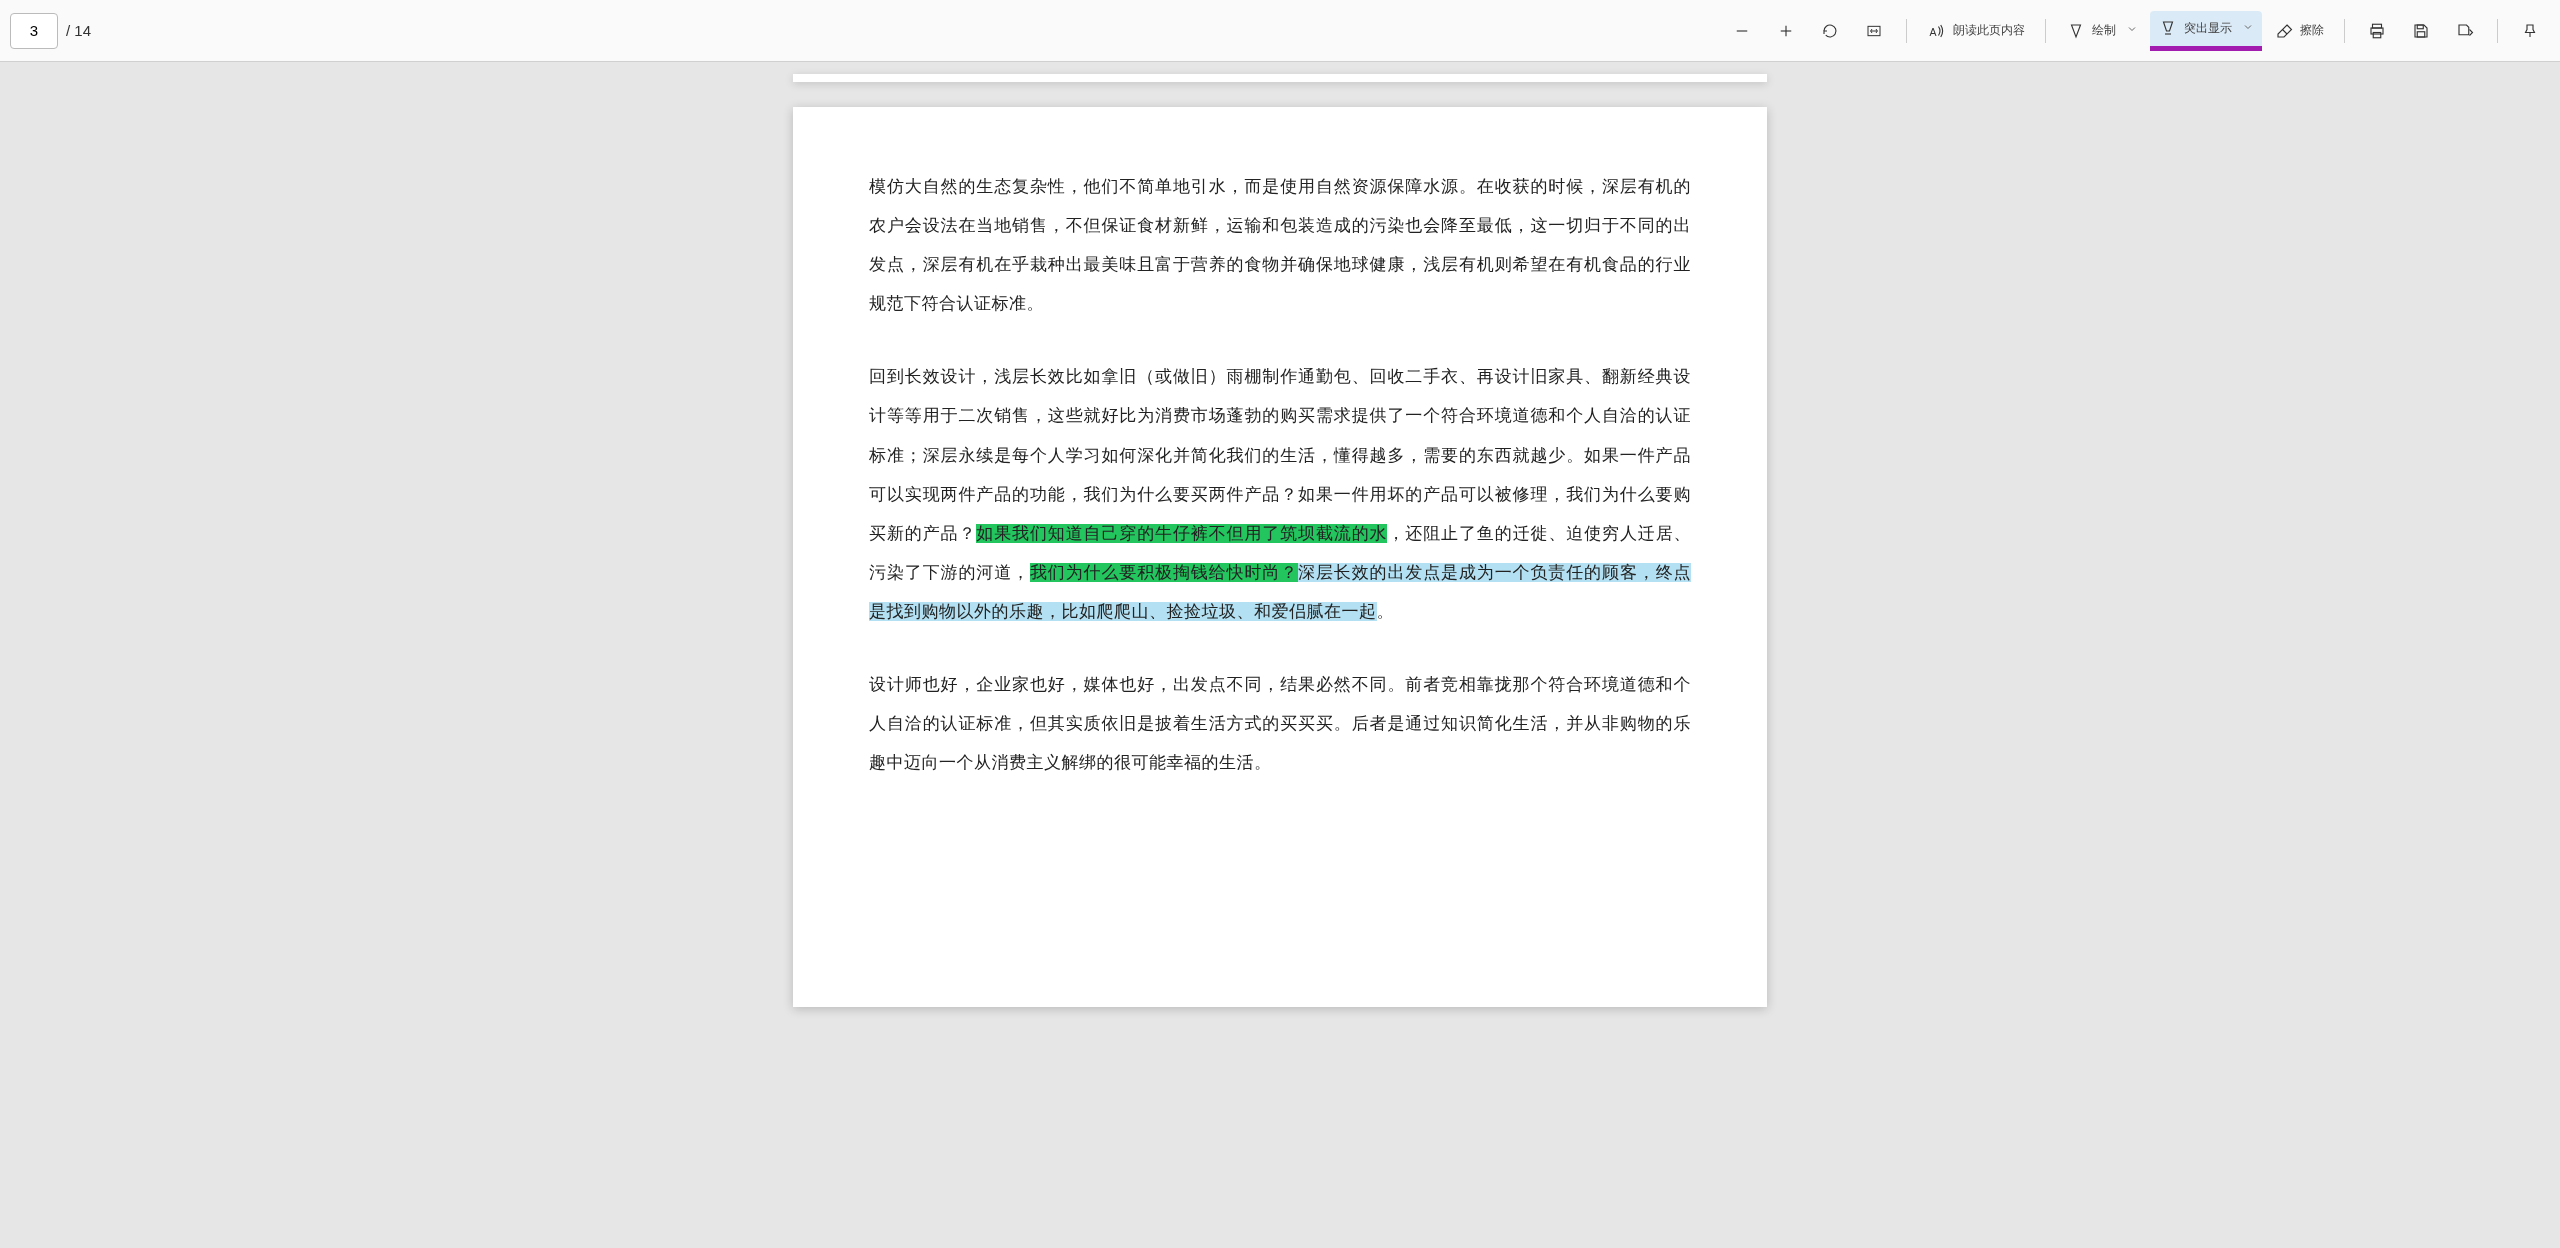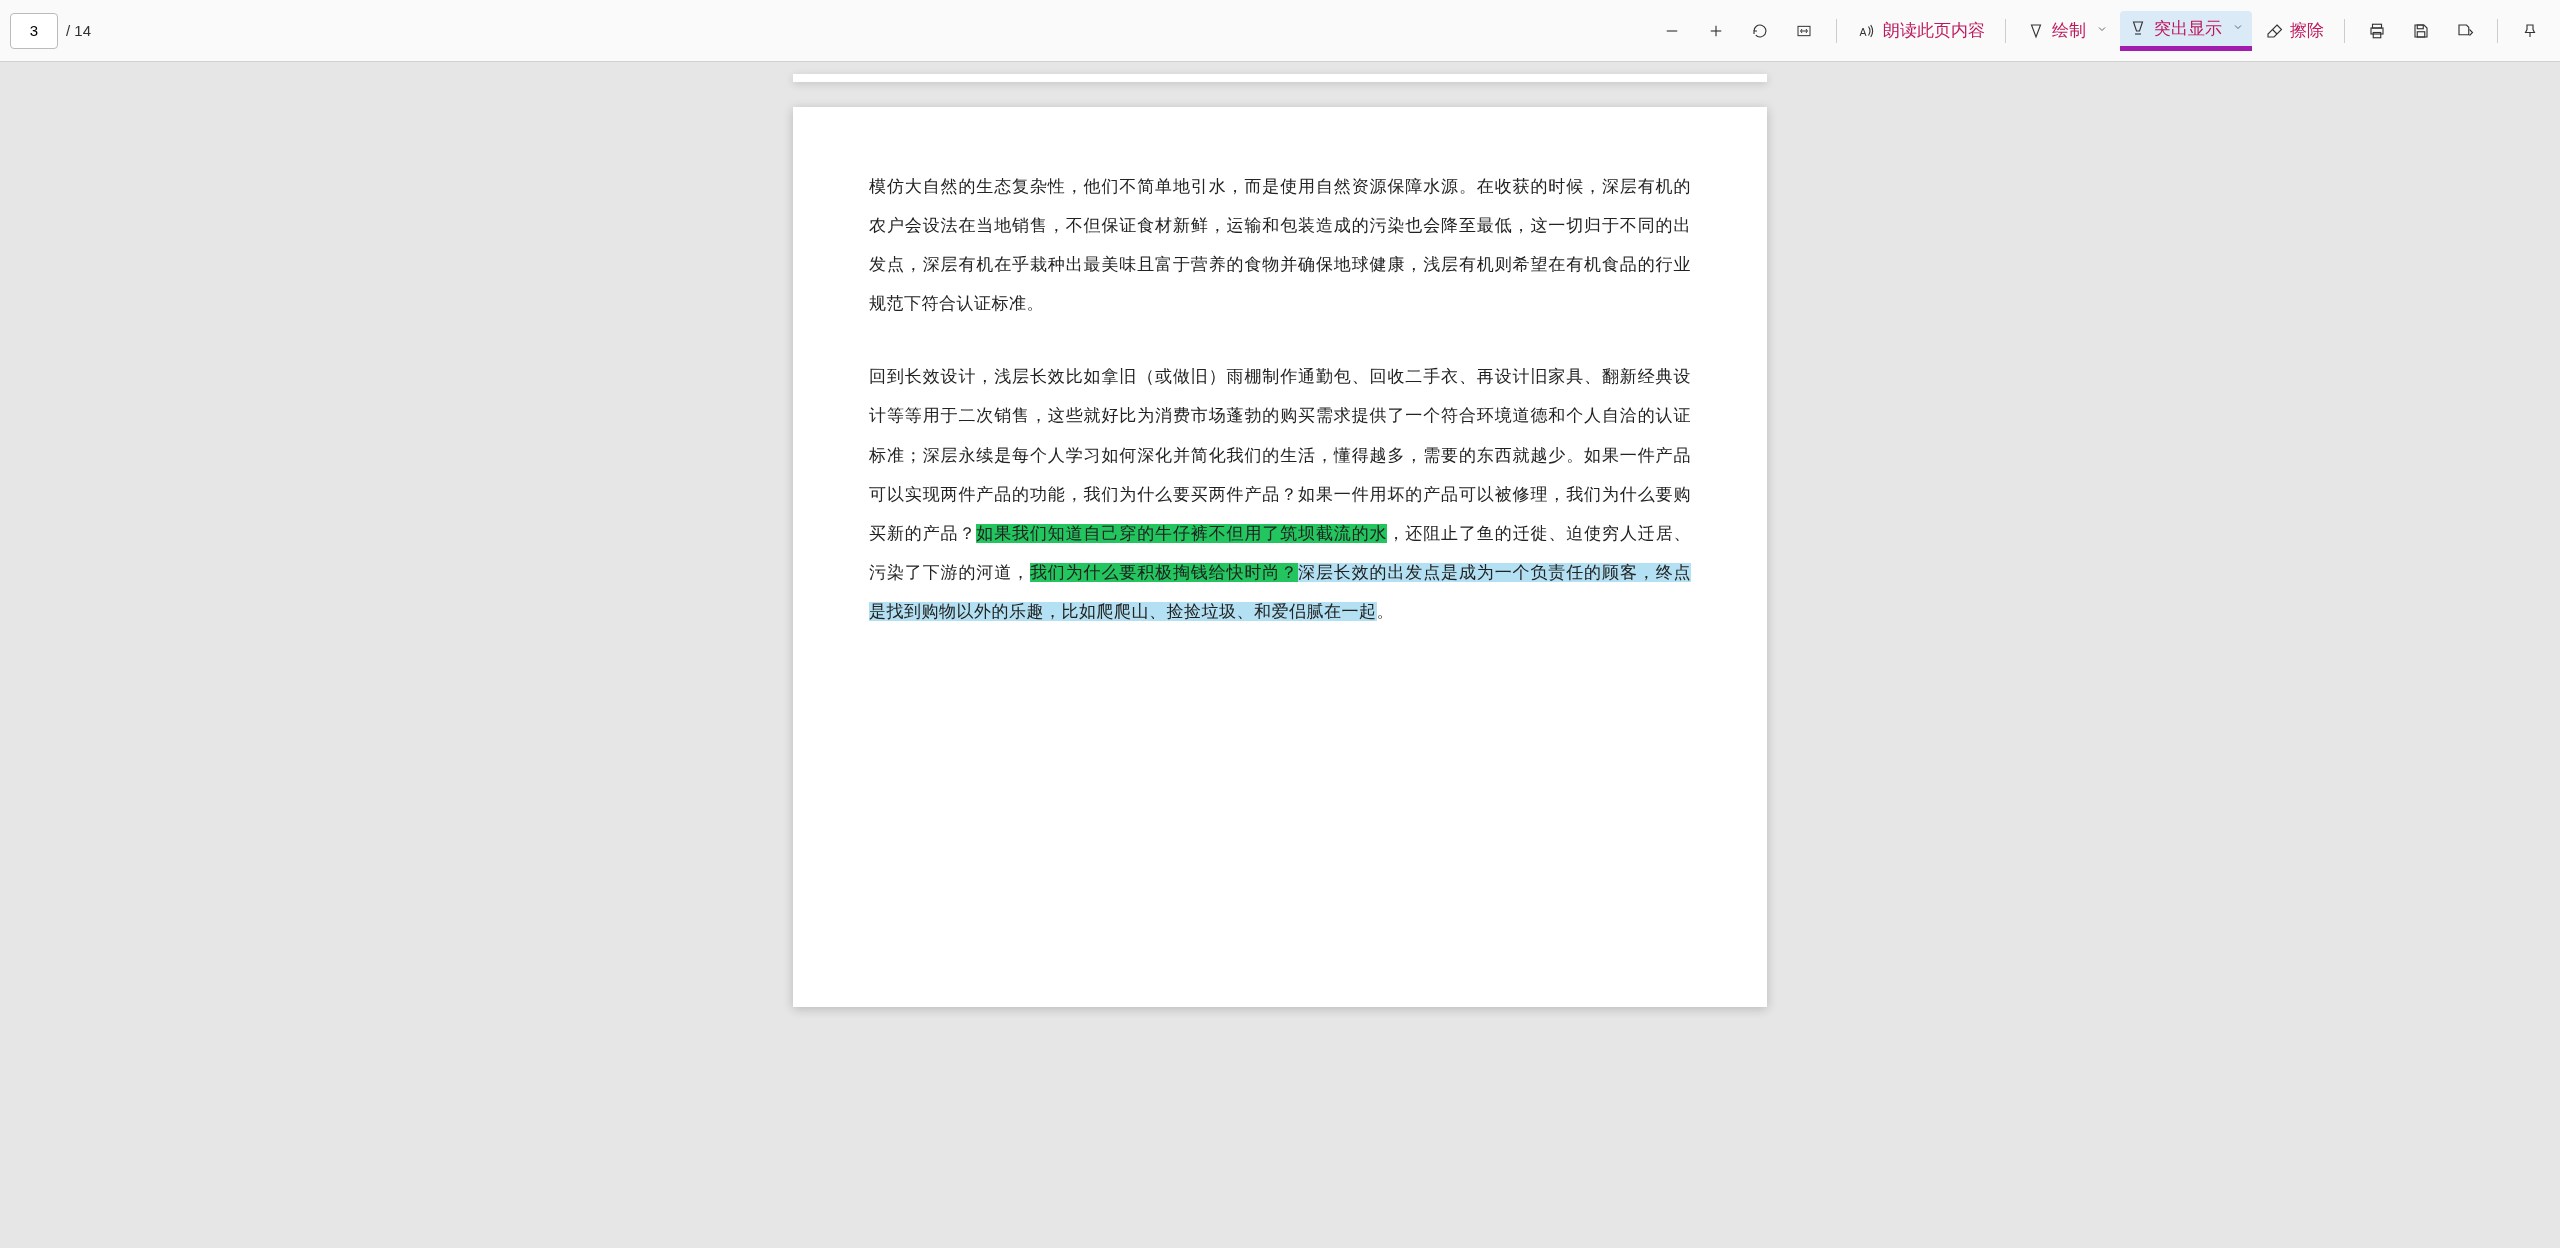--- a/index.html
+++ b/index.html
@@ -60,22 +60,22 @@
       color: #333;
       font-size: 18px;
       gap: 6px;
     }
     .tb-btn.active {
       background: #dbeaf7;
       border-bottom: 5px solid #a21caf;
       border-radius: 4px 4px 0 0;
     }
     .tb-btn .label {
-      font-size: 17px;
-      color: #be185d;
+      font-size: 12px;
+      color: #404040;
     }
     .tb-sep {
       width: 1px;
       height: 24px;
       background: #ccc;
       margin: 0 8px;
     }
     .chev {
       font-size: 12px;
       color: #666;
@@ -288,15 +288,16 @@
 </div>
 
 <div class="viewer">
   <div class="page-wrap">
     <div class="page-prev"></div>
     <div class="page">
       <p class="para">模仿大自然的生态复杂性，他们不简单地引水，而是使用自然资源保障水源。在收获的时候，深层有机的农户会设法在当地销售，不但保证食材新鲜，运输和包装造成的污染也会降至最低，这一切归于不同的出发点，深层有机在乎栽种出最美味且富于营养的食物并确保地球健康，浅层有机则希望在有机食品的行业规范下符合认证标准。</p>
       <p class="para">
         <span>回到长效设计，浅层长效比如拿旧（或做旧）雨棚制作通勤包、回收二手衣、再设计旧家具、翻新经典设计等等用于二次销售，这些就好比为消费市场蓬勃的购买需求提供了一个符合环境道德和个人自洽的认证标准；深层永续是每个人学习如何深化并简化我们的生活，懂得越多，需要的东西就越少。如果一件产品可以实现两件产品的功能，我们为什么要买两件产品？如果一件用坏的产品可以被修理，我们为什么要购买新的产品？</span><span class="hl-yellow">如果我们知道自己穿的牛仔裤不但用了筑坝截流的水</span><span>，还阻止了鱼的迁徙、迫使穷人迁居、污染了下游的河道，</span><span class="hl-yellow">我们为什么要积极掏钱给快时尚？</span><span class="hl-blue">深层长效的出发点是成为一个负责任的顾客，终点是找到购物以外的乐趣，比如爬爬山、捡捡垃圾、和爱侣腻在一起</span><span>。</span>
       </p>
+      <p class="para">设计师也好，企业家也好，媒体也好，出发点不同，结果必然不同。前者竞相靠拢那个符合环境道德和个人自洽的认证标准，但其实质依旧是披着生活方式的买买买。后者是通过知识简化生活，并从非购物的乐趣中迈向一个从消费主义解绑的很可能幸福的生活。</p>
     </div>
   </div>
 </div>
 
 </body></html>

